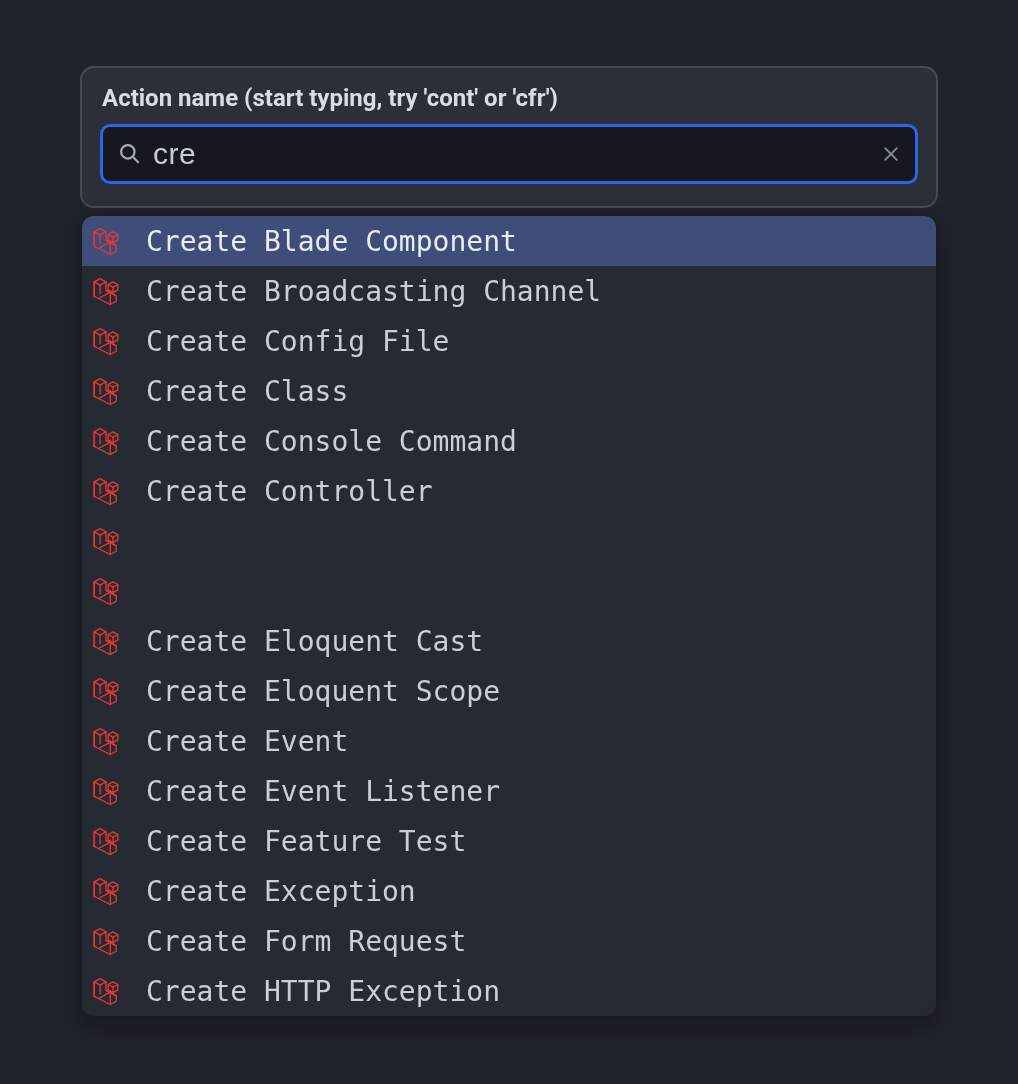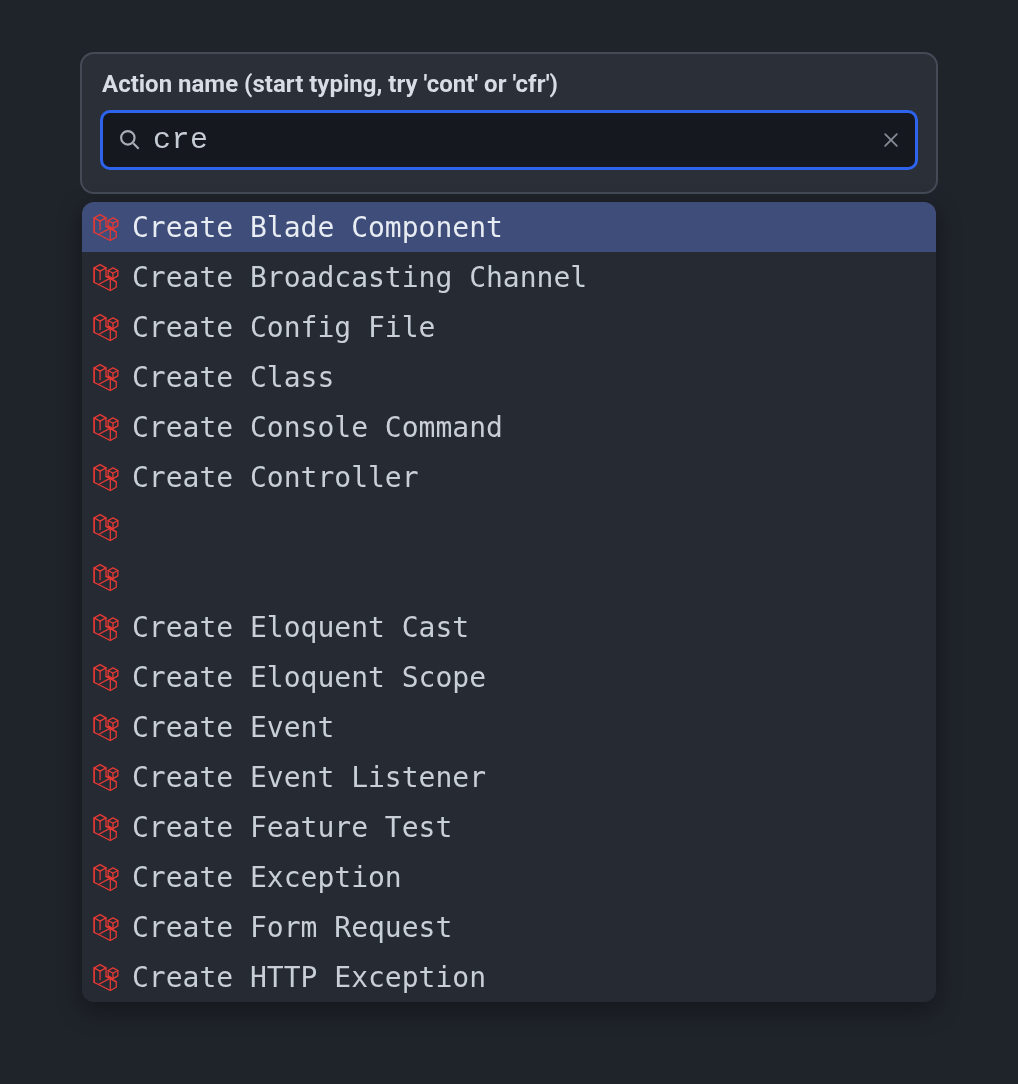--- a/index.html
+++ b/index.html
@@ -17,20 +17,21 @@
   }
   *{box-sizing:border-box;}
   html,body{margin:0;padding:0;width:1018px;height:1084px;background:var(--bg);font-family:-apple-system,BlinkMacSystemFont,"Segoe UI",Roboto,sans-serif;overflow:hidden;}
   .wrap{padding:52px 80px 0 80px;}
   .panel{
     background:var(--panel);
     border:2px solid var(--panel-border);
     border-radius:14px;
     padding:16px 18px 22px 18px;
     position:relative;
+    margin-top:14px;
   }
   .label{
     font-size:24px;
     font-weight:700;
     color:var(--text);
     margin:0 0 12px 2px;
   }
   .input-row{
     display:flex;
     align-items:center;
@@ -40,21 +41,21 @@
     height:60px;
     padding:0 14px;
     gap:10px;
   }
   .input-row .search-ic{flex:0 0 auto;display:flex;align-items:center;}
   .input-row input{
     flex:1 1 auto;
     background:transparent;
     border:none;
     outline:none;
-    font-family:Liberation Mono, monospace;
+    font-family:Liberation Sans, sans-serif;
     font-size:30px;
     color:#c6ccd4;
     letter-spacing:0.5px;
     padding:0;
   }
   .input-row .clear-ic{flex:0 0 auto;display:flex;align-items:center;cursor:pointer;}
   .dropdown{
     position:absolute;
     top:100%;
     left:0;
@@ -64,21 +65,21 @@
     border-radius:12px;
     overflow:hidden;
     max-height:840px;
     box-shadow:0 8px 24px rgba(0,0,0,.35);
   }
   .item{
     display:flex;
     align-items:center;
     height:50px;
     padding:0 0 0 10px;
-    gap:12px;
+    gap:26px;
     font-family:ui-monospace,SFMono-Regular,Menlo,Consolas,monospace;
     font-size:28px;
     color:#c9cfd8;
     white-space:pre;
     cursor:pointer;
   }
   .item.selected{background:var(--selected);color:#e8ecf3;}
   .item .lav{flex:0 0 auto;display:flex;align-items:center;}
   .item .txt{flex:1 1 auto;overflow:hidden;}
 </style>

